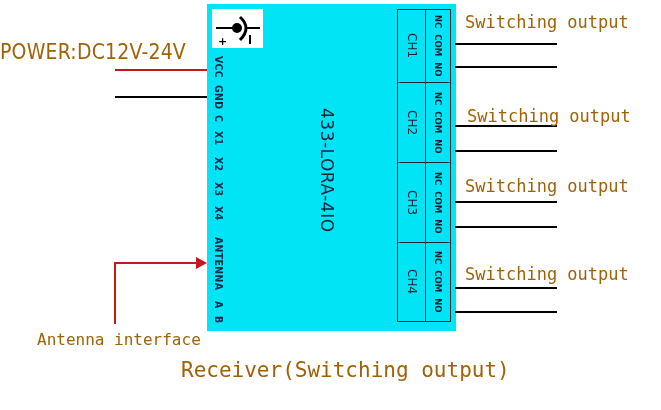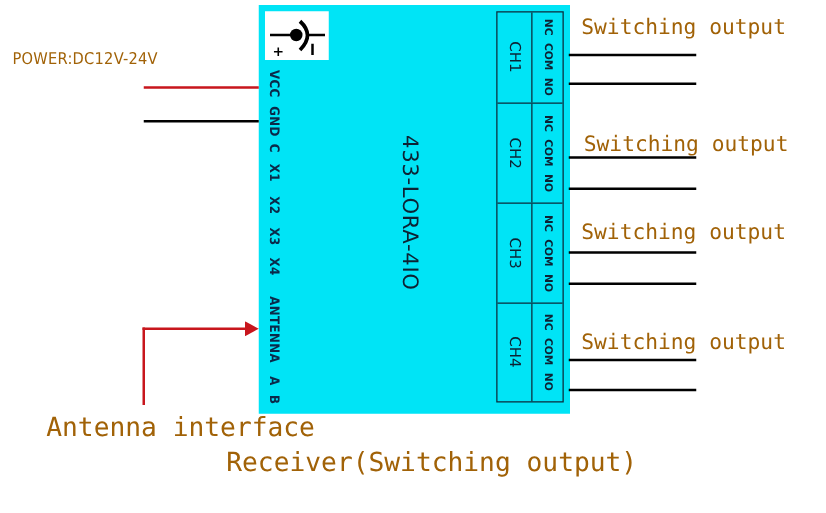--- a/index.html
+++ b/index.html
@@ -16,22 +16,22 @@
   .relay-row{position:absolute;left:0;width:100%;box-sizing:border-box;border-bottom:1.2px solid #0b2a3a;}
   .relay-row:last-child{border-bottom:none;}
   .ch{position:absolute;left:0;top:0;bottom:0;width:28px;border-right:1.2px solid #0b2a3a;box-sizing:border-box;
       writing-mode:vertical-rl;text-align:center;font-size:12px;color:#0d2233;line-height:27px;}
   .terms{position:absolute;left:28px;top:0;bottom:0;width:24px;writing-mode:vertical-rl;font-size:8.5px;font-weight:bold;
          color:#0d2233;line-height:24px;text-align:center;word-spacing:3px;}
   .line{position:absolute;height:2px;background:#000;}
   .red{background:#c8161d;}
   .lbl{position:absolute;color:#a16207;font-family:"DejaVu Sans Mono",monospace;white-space:nowrap;}
   .sw{font-size:17px;}
-  .power-lbl{left:10px;top:40px;font-size:13px;font-family:"DejaVu Sans Condensed","DejaVu Sans",sans-serif;letter-spacing:0.2px;}
-  .ant-lbl{left:37px;top:330px;font-size:21px;}
+  .power-lbl{left:0;top:40px;font-size:21px;font-family:"DejaVu Sans Condensed","DejaVu Sans",sans-serif;letter-spacing:0.2px;}
+  .ant-lbl{left:37px;top:330px;font-size:16px;}
   .caption{left:181px;top:358px;font-size:21px;}
 </style>
 </head>
 <body>
 
 <div class="abs board"></div>
 
 <div class="abs pwr-box">
   <svg width="51" height="39" viewBox="0 0 51 39">
     <line x1="4" y1="19" x2="22" y2="19" stroke="#000" stroke-width="2"></line>

